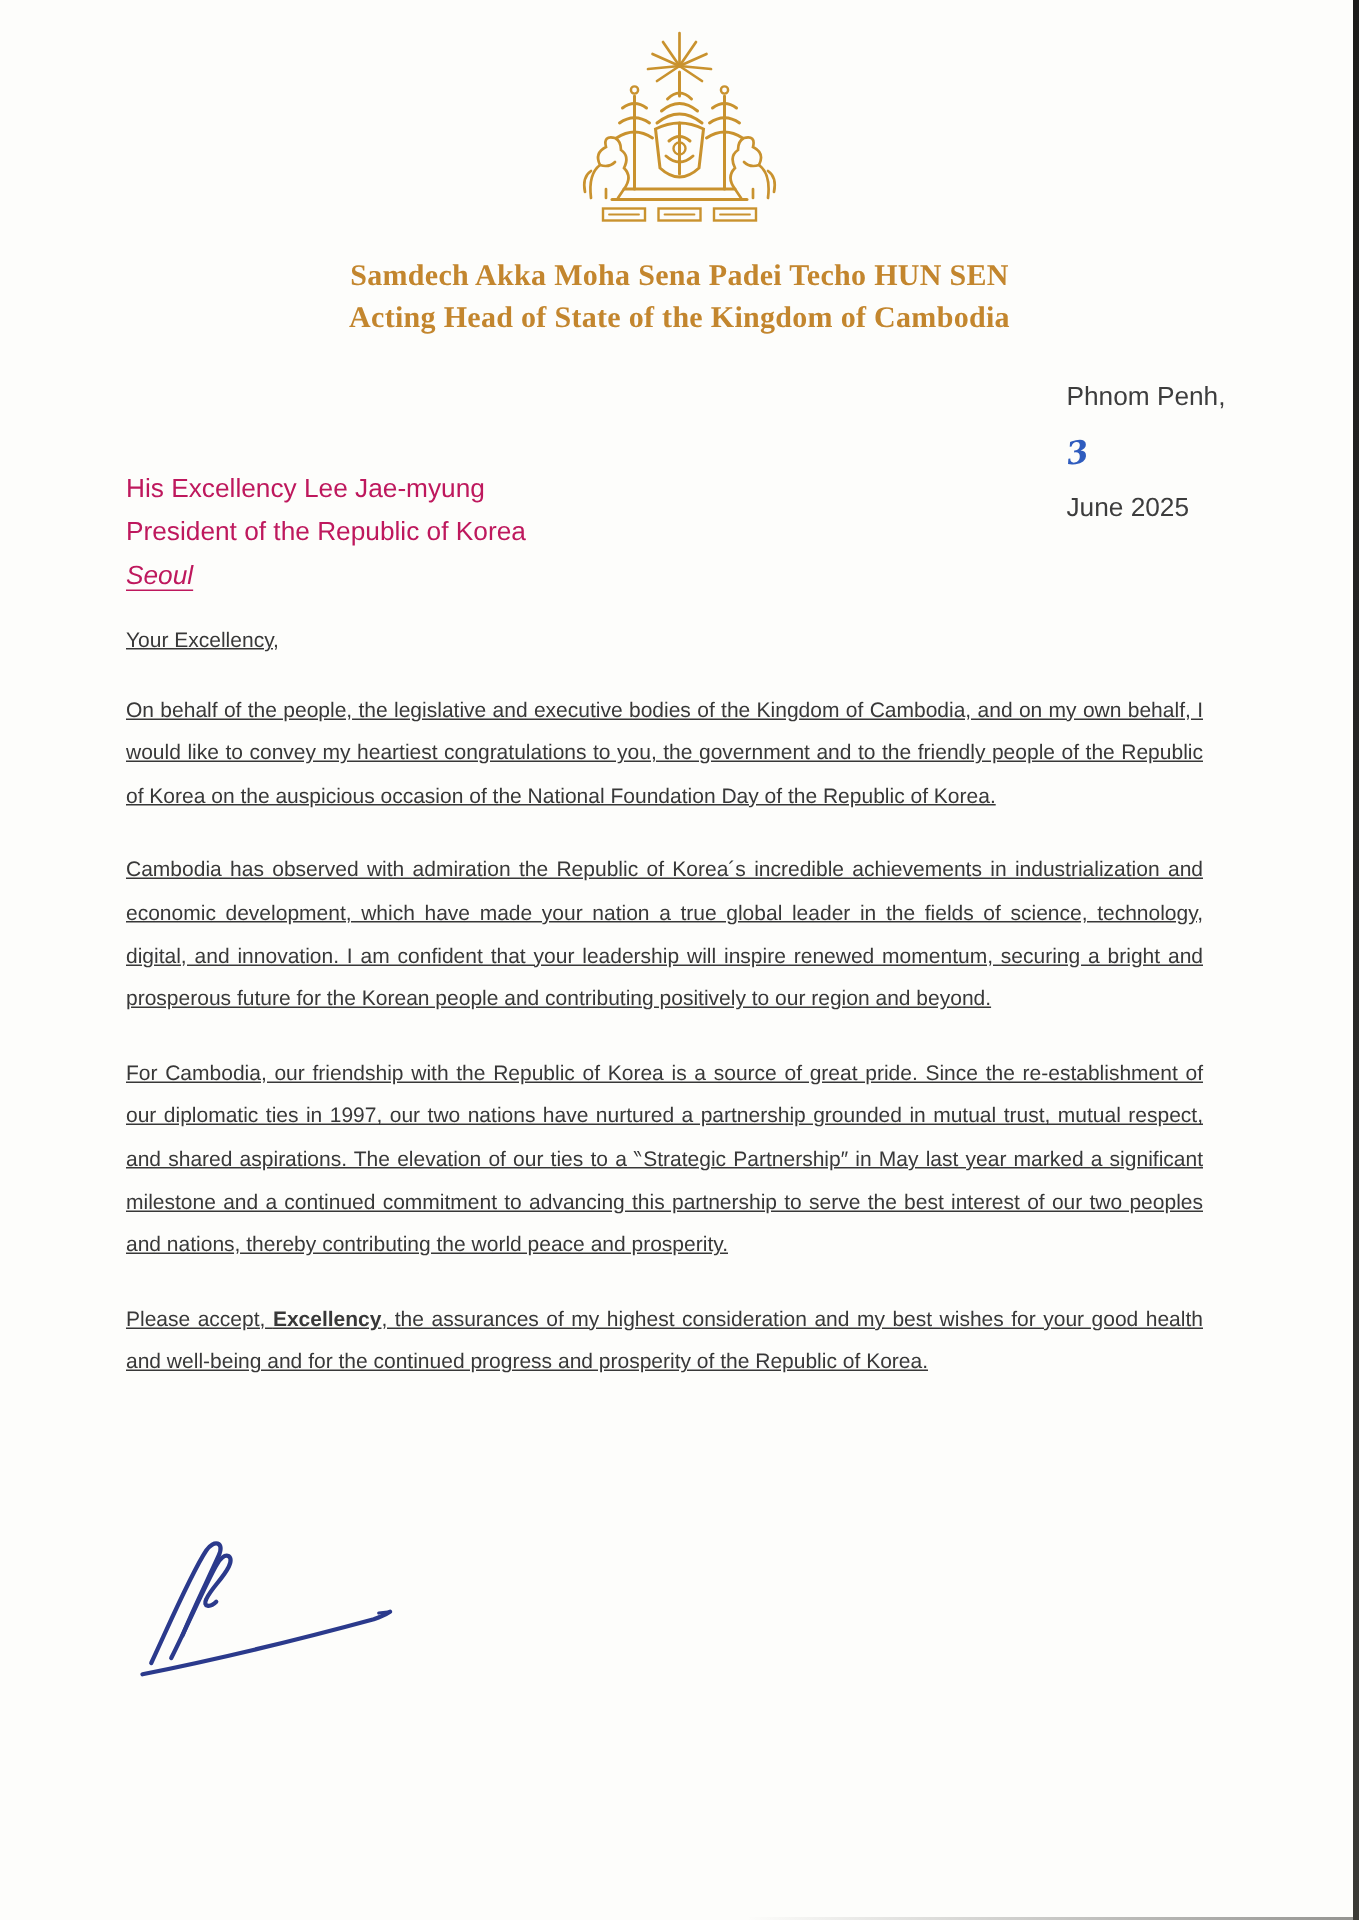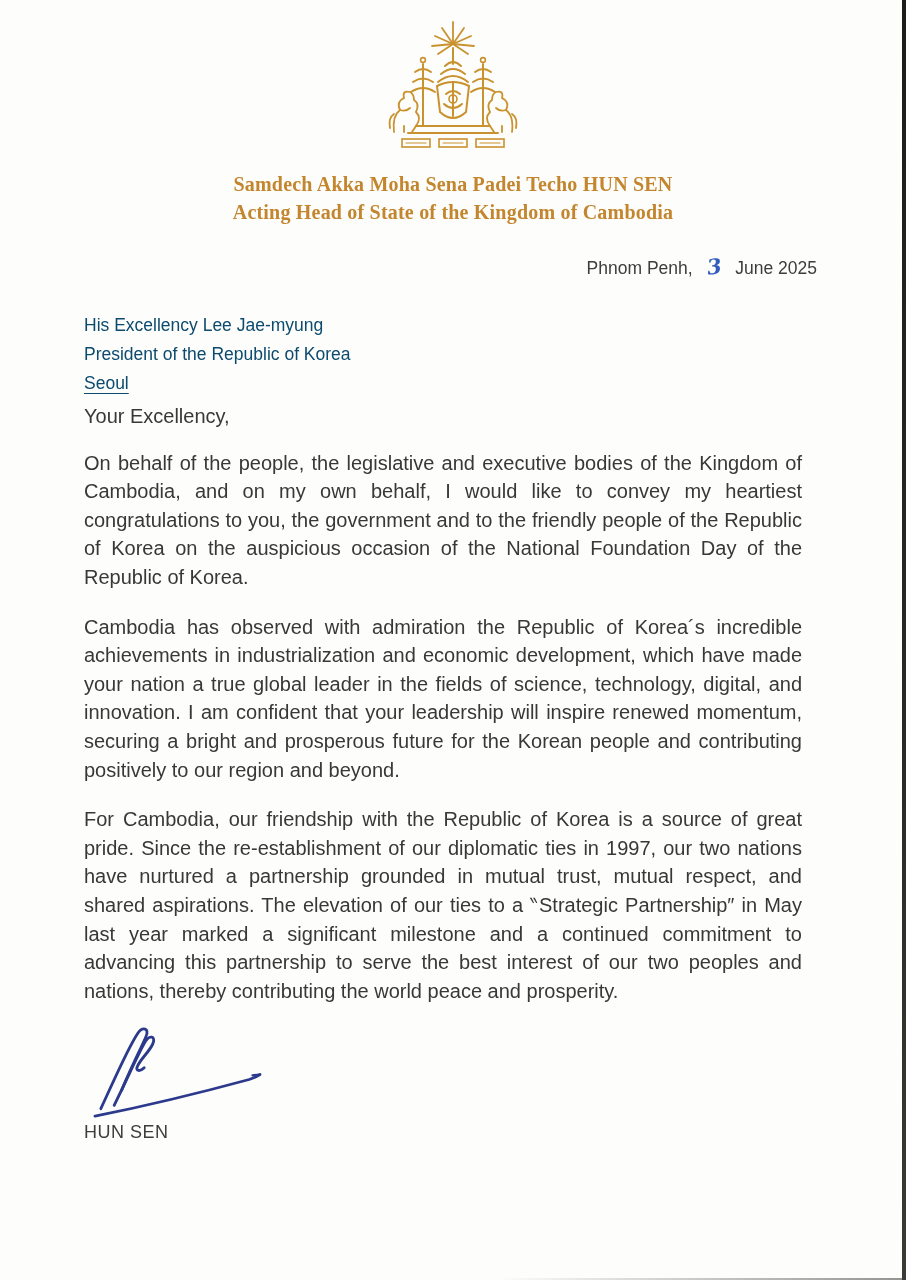--- a/index.html
+++ b/index.html
@@ -34,43 +34,45 @@
     font-weight:bold;
     font-size:20px;
     letter-spacing:.2px;
     color:var(--title-gold,#c3862e);
   }
   .title-line.l1{top:173px;text-align:center;}
   .title-line.l2{top:201px;text-align:center;}
   .dateline{
     position:absolute;top:254px;right:89px;
     font-size:17.5px;color:#3d3d3d;
-    display:flex;align-items:baseline;gap:14px;
+    display:flex;align-items:baseline;gap:14px;flex-direction:column;
   }
   .hand-day{
     font-family:"DejaVu Serif", serif;
     font-style:italic;font-weight:bold;
     font-size:21px;
     color:var(--handwriting-blue,#2f5cbe);
     display:inline-block;
     transform:rotate(-7deg);
   }
   .recipient{
     position:absolute;top:311px;left:84px;
-    font-size:17.5px;line-height:29px;color:#0c4a6e;
+    font-size:17.5px;line-height:29px;color:#be185d;
   }
   .recipient .seoul{
     display:inline-block;
     text-decoration:underline;
     text-underline-offset:4px;
+    font-style:italic;
   }
   .letter-body{
-    position:absolute;top:402px;left:84px;right:88px;
-    font-size:20px;line-height:28.6px;
+    position:absolute;top:412px;left:84px;right:88px;
+    font-size:14px;line-height:28.6px;
     color:var(--text,#383838);
+    text-decoration:underline;
   }
   .salutation{margin:0 0 18px 0;}
   .letter-body p.para{margin:0 16px 21px 0;text-align:justify;}
   .letter-body p.para:last-of-type{margin-bottom:0;}
   .bold-word{font-weight:bold;}
   .sig-block{
     position:absolute;top:1022px;left:70px;width:300px;
   }
   .sig-svg{display:block;width:230px;height:100px;}
   .sig-name{
@@ -168,27 +170,27 @@
     <div>His Excellency Lee Jae-myung</div>
     <div>President of the Republic of Korea</div>
     <div><span class="seoul">Seoul</span></div>
   </div>
 
   <div class="letter-body">
     <p class="salutation">Your Excellency,</p>
     <p class="para">On behalf of the people, the legislative and executive bodies of the Kingdom of Cambodia, and on my own behalf, I would like to convey my heartiest congratulations to you, the government and to the friendly people of the Republic of Korea on the auspicious occasion of the National Foundation Day of the Republic of Korea.</p>
     <p class="para">Cambodia has observed with admiration the Republic of Korea´s incredible achievements in industrialization and economic development, which have made your nation a true global leader in the fields of science, technology, digital, and innovation. I am confident that your leadership will inspire renewed momentum, securing a bright and prosperous future for the Korean people and contributing positively to our region and beyond.</p>
     <p class="para">For Cambodia, our friendship with the Republic of Korea is a source of great pride. Since the re-establishment of our diplomatic ties in 1997, our two nations have nurtured a partnership grounded in mutual trust, mutual respect, and shared aspirations. The elevation of our ties to a ‶Strategic Partnership″ in May last year marked a significant milestone and a continued commitment to advancing this partnership to serve the best interest of our two peoples and nations, thereby contributing the world peace and prosperity.</p>
+    <p class="para"><span>Please accept, </span><span class="bold-word">Excellency</span><span>, the assurances of my highest consideration and my best wishes for your good health and well-being and for the continued progress and prosperity of the Republic of Korea.</span></p>
   </div>
 
   <div class="sig-block">
     <svg class="sig-svg" viewBox="0 0 230 120" fill="none" stroke="#2b3a8c" stroke-width="3.4" stroke-linecap="round" stroke-linejoin="round">
       <path d="M14 104 C 28 74, 46 32, 58 14 C 64 5, 73 7, 68 18 C 59 38, 47 62, 39 82" stroke="#2b3a8c"></path>
       <path d="M30 100 C 44 72, 58 40, 66 26 C 72 14, 81 17, 76 27 C 71 37, 62 44, 58 53 C 55 59, 61 60, 66 55" stroke="#2b3a8c"></path>
       <path d="M7 113 C 52 104, 122 88, 192 69 C 198 67, 202 65, 205 63" stroke="#2b3a8c"></path>
       <path d="M205 63 L 196 64" stroke-width="2.6" stroke="#2b3a8c"></path>
     </svg>
-    <p class="sig-name">HUN SEN</p>
   </div>
 
   <div class="scan-edge-right"></div>
   <div class="scan-edge-bottom"></div>
 </div>
 
 </body></html>

